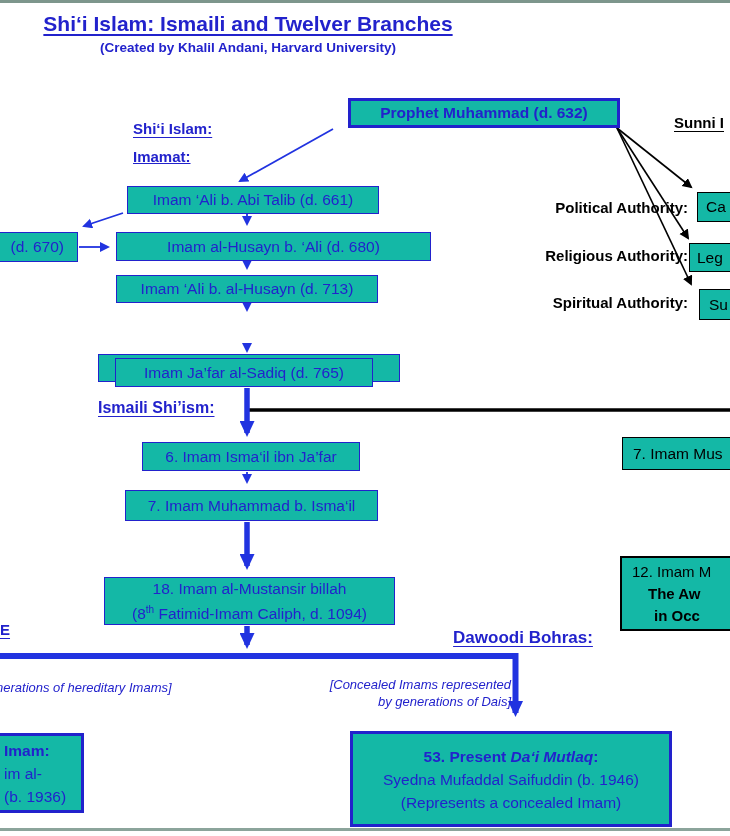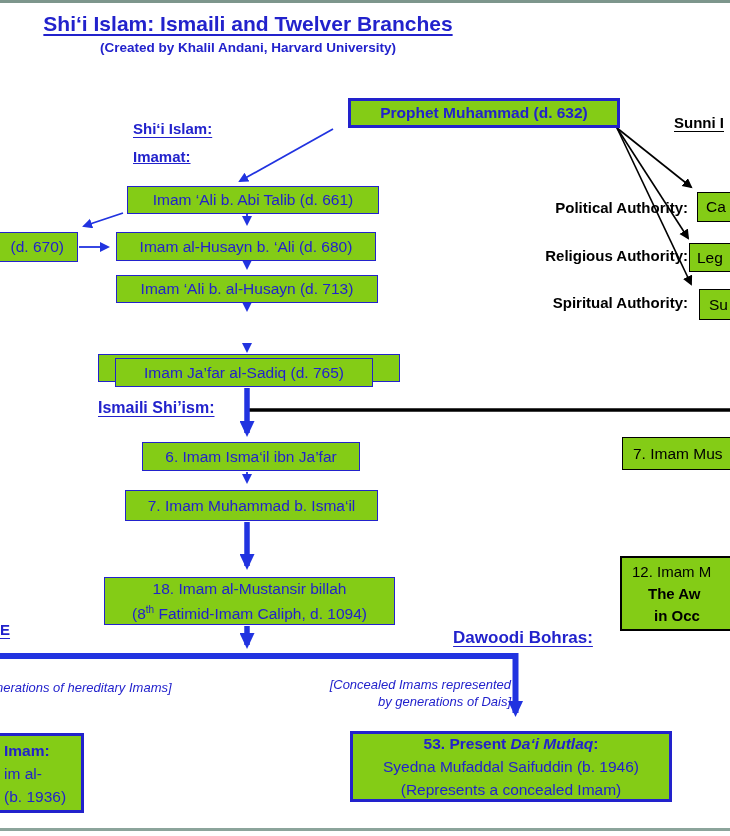--- a/index.html
+++ b/index.html
@@ -6,21 +6,21 @@
   #slide {
     position:relative; width:730px; height:836px; overflow:hidden;
     background:#fff; font-family:"Liberation Sans", sans-serif;
     color:var(--blue);
   }
   .bar { position:absolute; left:0; width:730px; }
   .ttl { position:absolute; font-weight:bold; text-align:center; color:var(--blue); }
   .hd  { position:absolute; font-weight:bold; color:var(--blue); white-space:nowrap;text-decoration:underline; }
   .und { text-decoration:underline; text-underline-offset:3px; }
   .bx {
-    position:absolute; background:#84cc16; border:1.5px solid var(--blue);
+    position:absolute; background:#14b8a6; border:1.5px solid var(--blue);
     color:var(--blue); display:flex; align-items:center; justify-content:center;
     font-size:15.5px; white-space:nowrap; box-sizing:border-box;
   }
   .bx.thick { border-width:3px; }
   .bx.black { border-color:#000; color:#000; }
   .bx.col { flex-direction:column; }
   .lbl { position:absolute; font-weight:bold; color:#000; font-size:15px; text-align:right; white-space:nowrap; }
   .itl { position:absolute; font-style:italic; color:var(--blue); font-size:13px; white-space:nowrap; }
   svg.ov { position:absolute; left:0; top:0; pointer-events:none; }
   .thin  { stroke:var(--line-blue); stroke-width:1.8; fill:none; }
@@ -87,21 +87,21 @@
   </div>
 
   <div class="bx" style="left:127px; top:186px; width:252px; height:28px;">
     <span>Imam ‘Ali b. Abi Talib (d. 661)</span>
   </div>
 
   <div class="bx" style="left:-62px; top:232px; width:140px; height:30px; justify-content:flex-end; padding-right:13px;">
     <span>(d. 670)</span>
   </div>
 
-  <div class="bx" style="left:116px; top:232px; width:260px; height:29px;">
+  <div class="bx" style="left:116px; top:232px; width:315px; height:29px;">
     <span>Imam al-Husayn b. ‘Ali (d. 680)</span>
   </div>
 
   <div class="bx" style="left:116px; top:275px; width:262px; height:28px;">
     <span>Imam ‘Ali b. al-Husayn (d. 713)</span>
   </div>
 
   <div class="bx" style="left:98px; top:317px; width:302px; height:28px;margin-top:37px;">
     <span>Imam Muhammad al-Baqir (d. 743)</span>
   </div>
@@ -158,21 +158,21 @@
   <div class="hd und" style="left:393px; top:628px; width:260px; text-align:center; font-size:17px;">
     <span>Dawoodi Bohras:</span>
   </div>
 
   <div class="itl" style="left:-4px; top:680px;">nerations of hereditary Imams]</div>
   <div class="itl" style="left:300px; top:676px; width:211px; text-align:right; line-height:17px;">
     <div>[Concealed Imams represented</div>
     <div>by generations of Dais]</div>
   </div>
 
-  <div class="bx thick col" style="left:350px; top:731px; width:322px; height:71px; line-height:23px;">
+  <div class="bx thick col" style="left:350px; top:731px; width:322px; height:96px; line-height:23px;">
     <div style="font-weight:bold;">
       <span style="white-space:pre;">53. Present </span><span style="font-style:italic;">Da‘i Mutlaq</span><span>:</span>
     </div>
     <div>Syedna Mufaddal Saifuddin (b. 1946)</div>
     <div>(Represents a concealed Imam)</div>
   </div>
 
   <div class="bx thick col" style="left:-182px; top:733px; width:260px; height:74px; align-items:flex-start; padding-left:183px; line-height:23px; box-sizing:content-box; width:77px;">
     <div style="font-weight:bold;">Imam:</div>
     <div>im al-</div>

